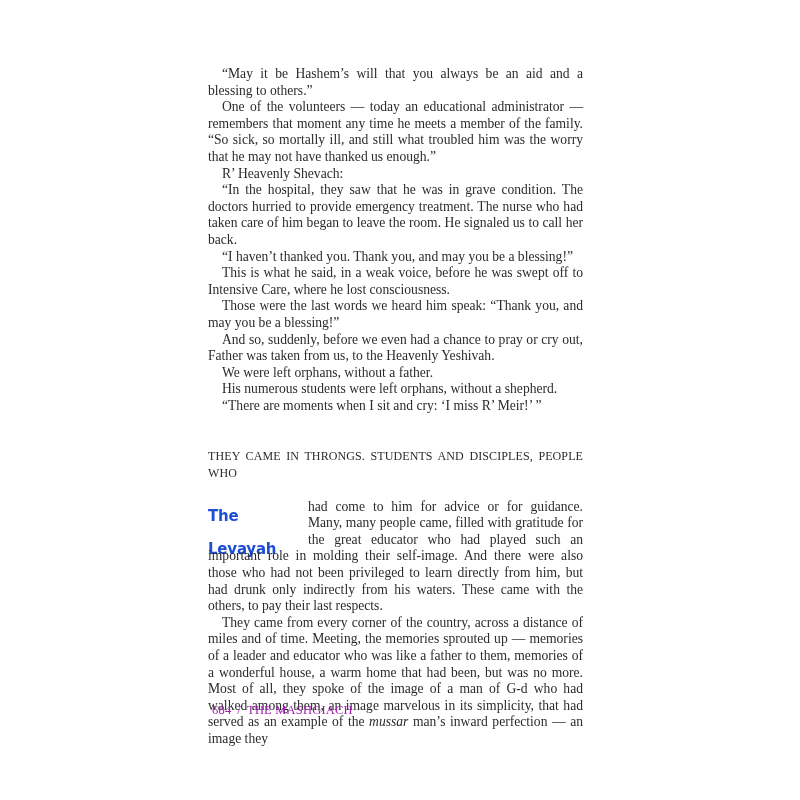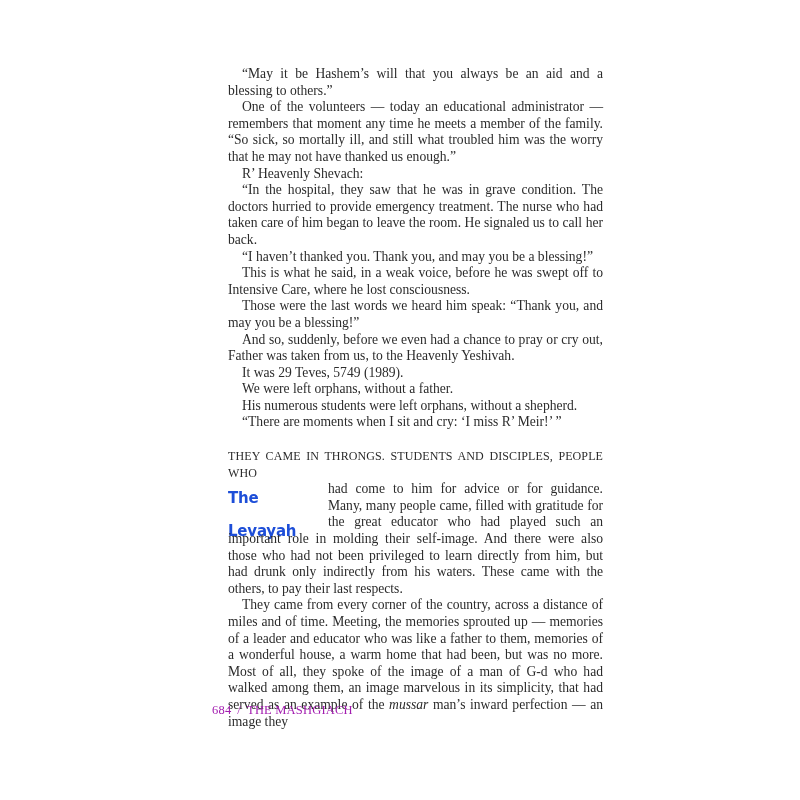--- a/index.html
+++ b/index.html
@@ -8,34 +8,34 @@
       background: #ffffff;
     }
     body {
       width: 800px;
       height: 800px;
       position: relative;
       overflow: hidden;
     }
     .page {
       position: absolute;
-      left: 228px;
+      left: 208px;
       top: 66px;
       width: 375px;
       font-family: "Liberation Serif", "DejaVu Serif", serif;
       font-size: 13.6px;
       line-height: 16.6px;
       color: #2b2b2b;
     }
     .p {
       margin: 0;
       text-align: justify;
       text-indent: 14px;
     }
-    .p.noindent { text-indent: 0; }
+    .p.noindent { text-indent: 0; margin-top: 17px; }
     .section-gap { height: 17px; }
     .lead {
       text-transform: uppercase;
       font-size: 12px;
       letter-spacing: 0.1px;
     }
     .heading-block {
       position: relative;
     }
     .side-heading {
@@ -67,21 +67,20 @@
 
 <div class="page">
   <p class="p">“May it be Hashem’s will that you always be an aid and a blessing to others.”</p>
   <p class="p">One of the volunteers — today an educational administrator — remembers that moment any time he meets a member of the family. “So sick, so mortally ill, and still what troubled him was the worry that he may not have thanked us enough.”</p>
   <p class="p">R’ Heavenly Shevach:</p>
   <p class="p">“In the hospital, they saw that he was in grave condition. The doctors hurried to provide emergency treatment. The nurse who had taken care of him began to leave the room. He signaled us to call her back.</p>
   <p class="p">“I haven’t thanked you. Thank you, and may you be a blessing!”</p>
   <p class="p">This is what he said, in a weak voice, before he was swept off to Intensive Care, where he lost consciousness.</p>
   <p class="p">Those were the last words we heard him speak: “Thank you, and may you be a blessing!”</p>
   <p class="p">And so, suddenly, before we even had a chance to pray or cry out, Father was taken from us, to the Heavenly Yeshivah.</p>
-  <p class="p">It was 29 Teves, 5749 (1989).</p>
   <p class="p">We were left orphans, without a father.</p>
   <p class="p">His numerous students were left orphans, without a shepherd.</p>
   <p class="p">“There are moments when I sit and cry: ‘I miss R’ Meir!’ ”</p>
 
   <div class="section-gap"></div>
 
   <div class="heading-block">
     <p class="p noindent"><span class="lead">They came in throngs. Students and disciples, people who</span></p>
     <p class="p noindent"><span class="side-heading">The Levayah</span><span>had come to him for advice or for guidance. Many, many people came, filled with gratitude for the great educator who had played such an important role in molding their self-image. And there were also those who had not been privileged to learn directly from him, but had drunk only indirectly from his waters. These came with the others, to pay their last respects.</span></p>
     <p class="p"><span>They came from every corner of the country, across a distance of miles and of time. Meeting, the memories sprouted up — memories of a leader and educator who was like a father to them, memories of a wonderful house, a warm home that had been, but was no more. Most of all, they spoke of the image of a man of G-d who had walked among them, an image marvelous in its simplicity, that had served as an example of the </span><em>mussar</em><span> man’s inward perfection — an image they</span></p>

